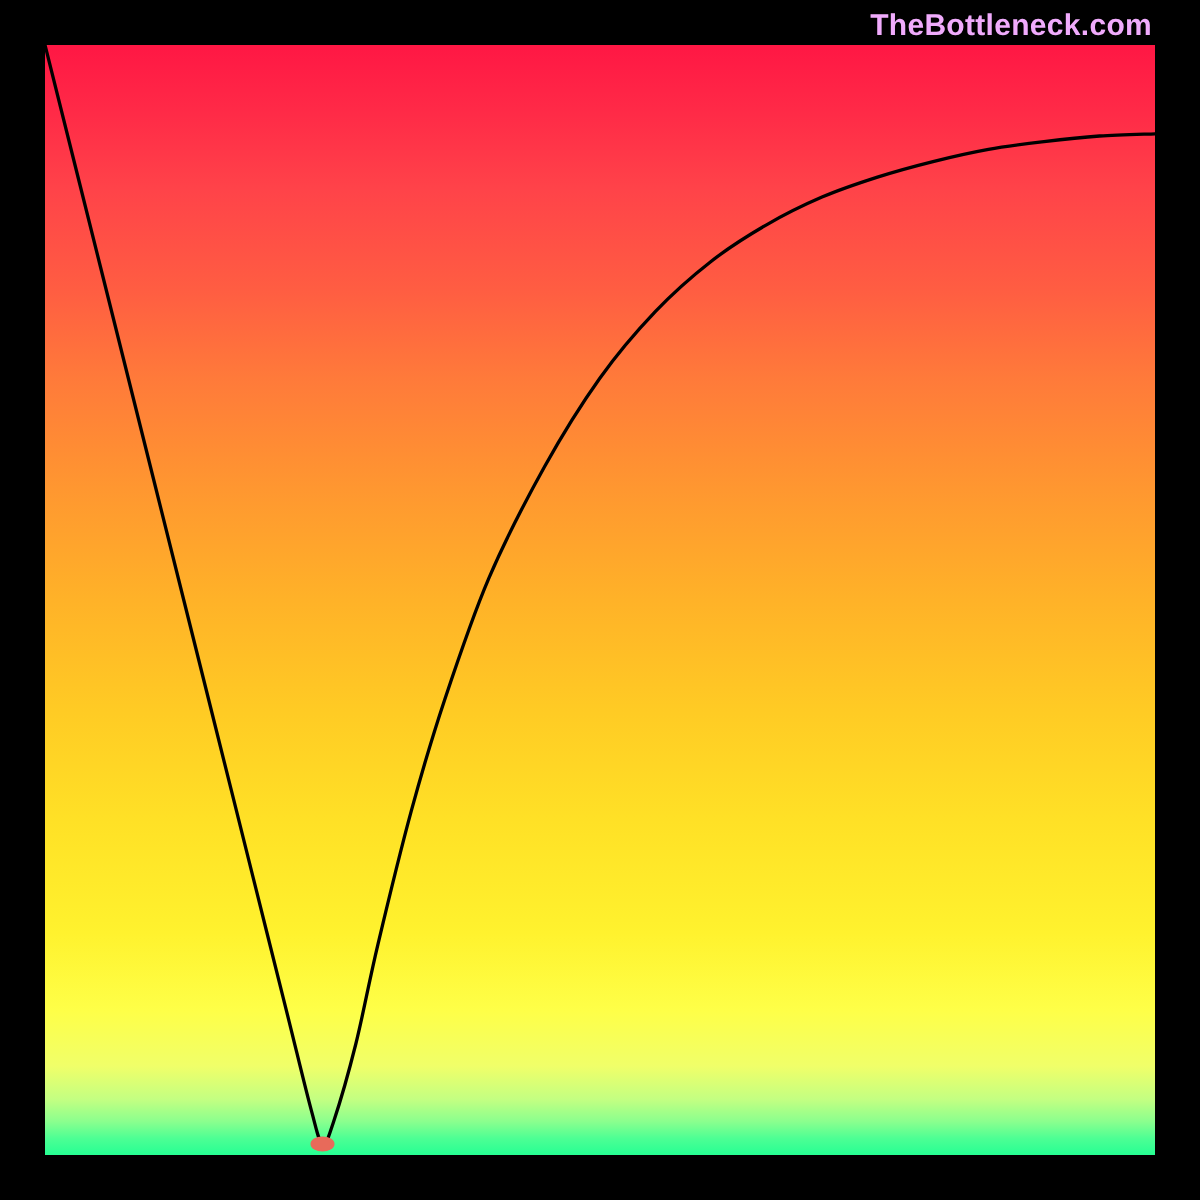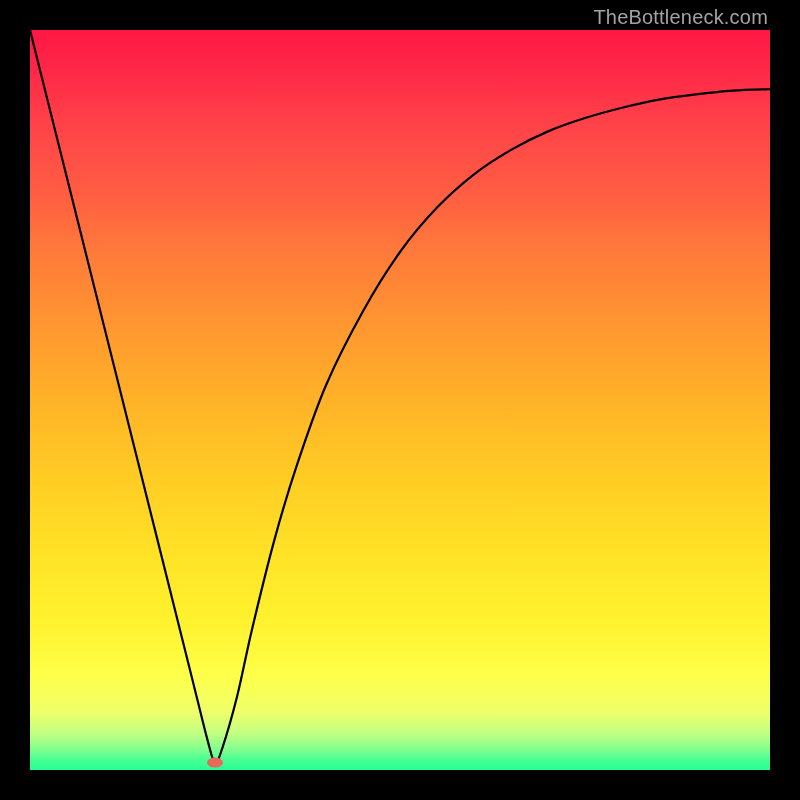--- a/index.html
+++ b/index.html
@@ -38,23 +38,23 @@
       #c3ff82 95%,
       #8aff8e 97%,
       #4dff94 98.5%,
       #26ff93 100%
     );
   }
   .watermark {
     position: absolute;
     top: 6px;
     right: 32px;
-    color: #a3a3a3;
+    color: #f0abfc;
     font-size: 20px;
-    font-weight: 400;
+    font-weight: 700;
     letter-spacing: 0.2px;
   }
   svg.curve {
     position: absolute;
     inset: 0;
     width: 100%;
     height: 100%;
     pointer-events: none;
   }
 </style>

